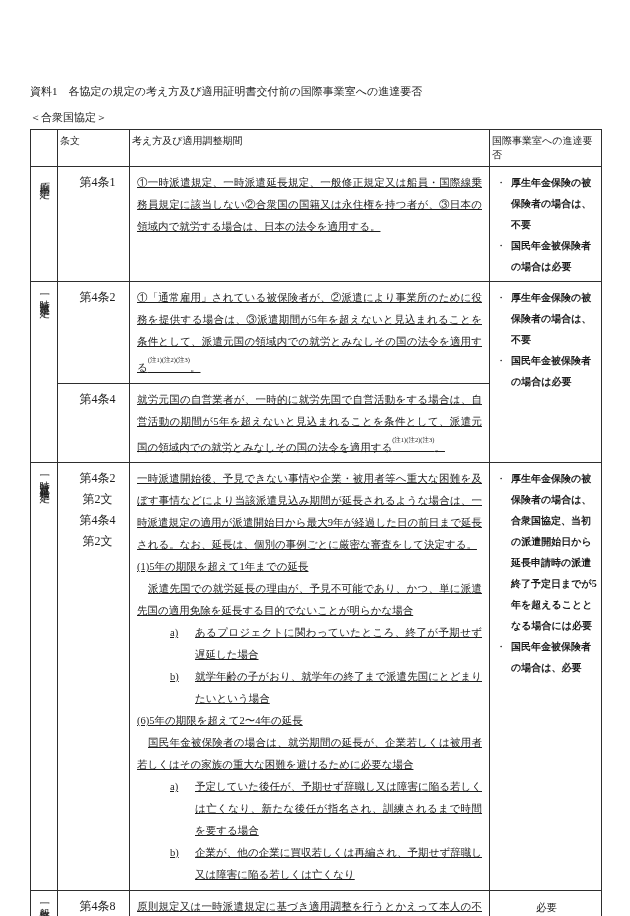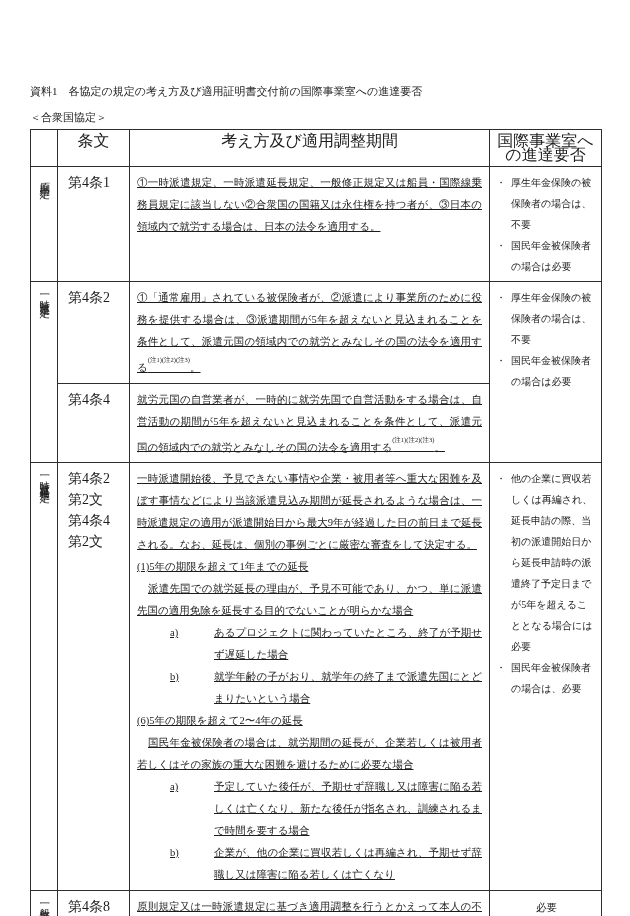--- a/index.html
+++ b/index.html
@@ -40,41 +40,42 @@
     border: 1px solid #2e2e2e;
     vertical-align: top;
     box-sizing: border-box;
   }
   .col-group  { width: 27px; }
   .col-article{ width: 72px; }
   .col-policy { width: 360px; }
   .col-notify { width: 112px; }
 
   .header-cell {
-    text-align: center;
-    font-size: 16px;
+    text-align: left;
+    font-size: 10px;
     padding: 4px 2px;
     line-height: 14px;
     vertical-align: middle;
   }
 
   .group-cell { padding: 7px 0 4px 0; text-align: center; }
   .group-label {
     writing-mode: vertical-rl;
     text-orientation: upright;
     font-size: 10.5px;
     line-height: 1;
     letter-spacing: 2px;
     margin: 0 auto;
   }
 
   .article-cell {
     padding: 5px 2px 4px 10px;
-    font-size: 14px;
+    font-size: 12px;
     line-height: 21px;
+    text-align: center;
   }
   .article-line { white-space: nowrap; }
 
   .policy-cell {
     padding: 5px 7px 4px 7px;
     font-size: 10.5px;
     line-height: 22px;
     text-align: justify;
     text-decoration: underline;
   }
@@ -87,30 +88,30 @@
   }
   .condition {
     margin-left: 11px;
     text-indent: 11px;
   }
   .case-item {
     display: flex;
     padding-left: 33px;
   }
   .item-marker { flex: 0 0 25px; }
-  .item-text { flex: 1 1 auto; margin-left: 19px; }
+  .item-text { flex: 1 1 auto; }
 
   .notify-cell {
     padding: 5px 4px 4px 6px;
     font-size: 10px;
     line-height: 21px;
   }
   .bullet-row { display: flex; }
   .bullet-marker { flex: 0 0 15px; }
-  .bullet-text { flex: 1 1 auto; }
+  .bullet-text { flex: 1 1 auto; font-weight: bold; }
 
   .notify-center {
     text-align: center;
     padding-top: 6px;
     font-size: 10.5px;
   }
 </style>
 </head>
 <body>
 
@@ -217,21 +218,21 @@
           <span class="item-text">予定していた後任が、予期せず辞職し又は障害に陥る若しくは亡くなり、新たな後任が指名され、訓練されるまで時間を要する場合</span>
         </div>
         <div class="case-item">
           <span class="item-marker">b)</span>
           <span class="item-text">企業が、他の企業に買収若しくは再編され、予期せず辞職し又は障害に陥る若しくは亡くなり</span>
         </div>
       </td>
       <td class="notify-cell">
         <div class="bullet-row">
           <span class="bullet-marker">・</span>
-          <span class="bullet-text">他の企業に買収若しくは再編され、延長申請の際、当初の派遣開始日から延長申請時の派遣終了予定日までが5年を超えることとなる場合には必要</span>
+          <span class="bullet-text">厚生年金保険の被保険者の場合は、合衆国協定、当初の派遣開始日から延長申請時の派遣終了予定日までが5年を超えることとなる場合には必要</span>
         </div>
         <div class="bullet-row">
           <span class="bullet-marker">・</span>
           <span class="bullet-text">国民年金被保険者の場合は、必要</span>
         </div>
       </td>
     </tr>
 
     <tr>
       <td class="group-cell">

